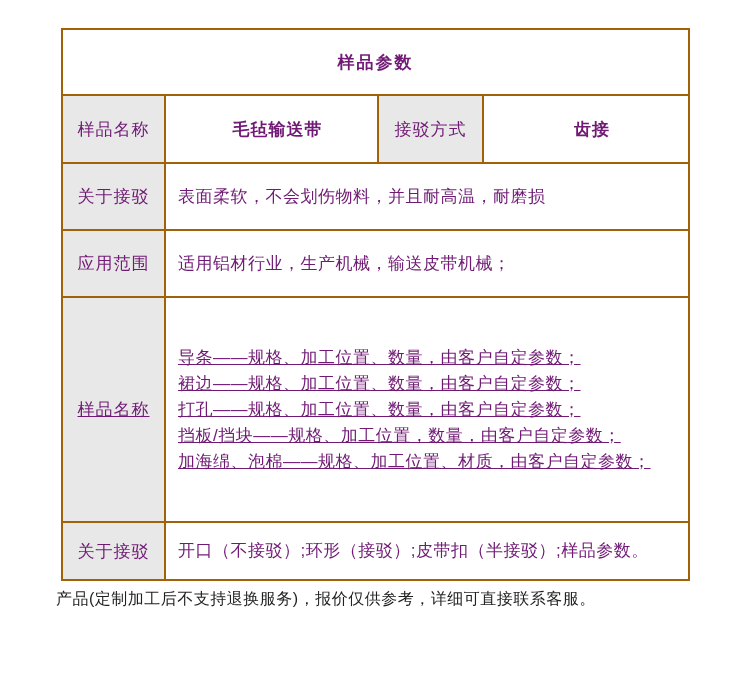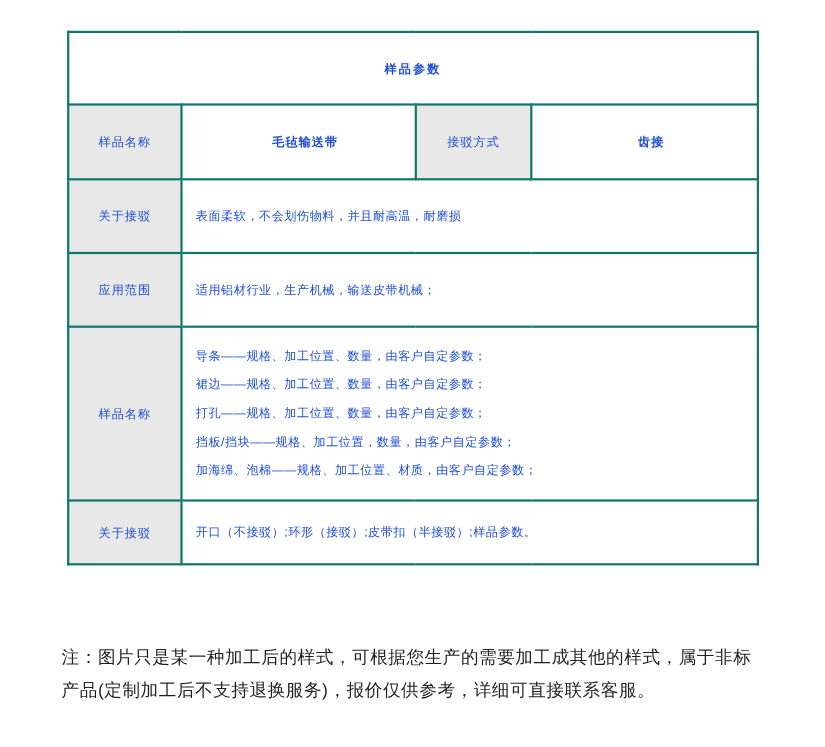--- a/index.html
+++ b/index.html
@@ -18,24 +18,24 @@
   }
   table.spec {
     position: absolute;
     left: 61px;
     top: 28px;
     width: 627px;
     border-collapse: collapse;
     table-layout: fixed;
   }
   table.spec td {
-    border: 2px solid #0f766e;
+    border: 2px solid #a16207;
     box-sizing: border-box;
-    font-size: 11px;
-    color: #1d4ed8;
+    font-size: 17px;
+    color: #701a75;
   }
   td.title-cell {
     height: 66px;
     text-align: center;
     vertical-align: middle;
     font-size: 24px;
     font-weight: bold;
     letter-spacing: 2px;
     color: #000000;
     background: #ffffff;
@@ -60,21 +60,21 @@
   td.content-cell {
     background: #ffffff;
     text-align: left;
     vertical-align: middle;
     padding: 8px 12px 8px 12px;
     letter-spacing: 0.5px;
     line-height: 26px;
   }
   tr.row-kv td { height: 68px; font-family: Liberation Serif, serif; }
   tr.row-mid td { height: 67px; }
-  tr.row-special td { height: 158px; }
+  tr.row-special td { height: 225px; text-decoration: underline; }
   tr.row-last td { height: 58px; margin-top: 27px; }
   .note {
     position: absolute;
     left: 56px;
     top: 584px;
     width: 660px;
     font-size: 16px;
     line-height: 30px;
     letter-spacing: 0.5px;
     color: #1f1f1f;
@@ -127,17 +127,16 @@
       </tr>
 
       <tr class="row-last">
         <td class="label-cell">关于接驳</td>
         <td class="content-cell" colspan="3">开口（不接驳）;环形（接驳）;皮带扣（半接驳）;样品参数。</td>
       </tr>
     </tbody>
   </table>
 
   <div class="note">
-    <div>注：图片只是某一种加工后的样式，可根据您生产的需要加工成其他的样式，属于非标</div>
     <div>产品(定制加工后不支持退换服务)，报价仅供参考，详细可直接联系客服。</div>
   </div>
 
 </div>
 
 </body></html>

